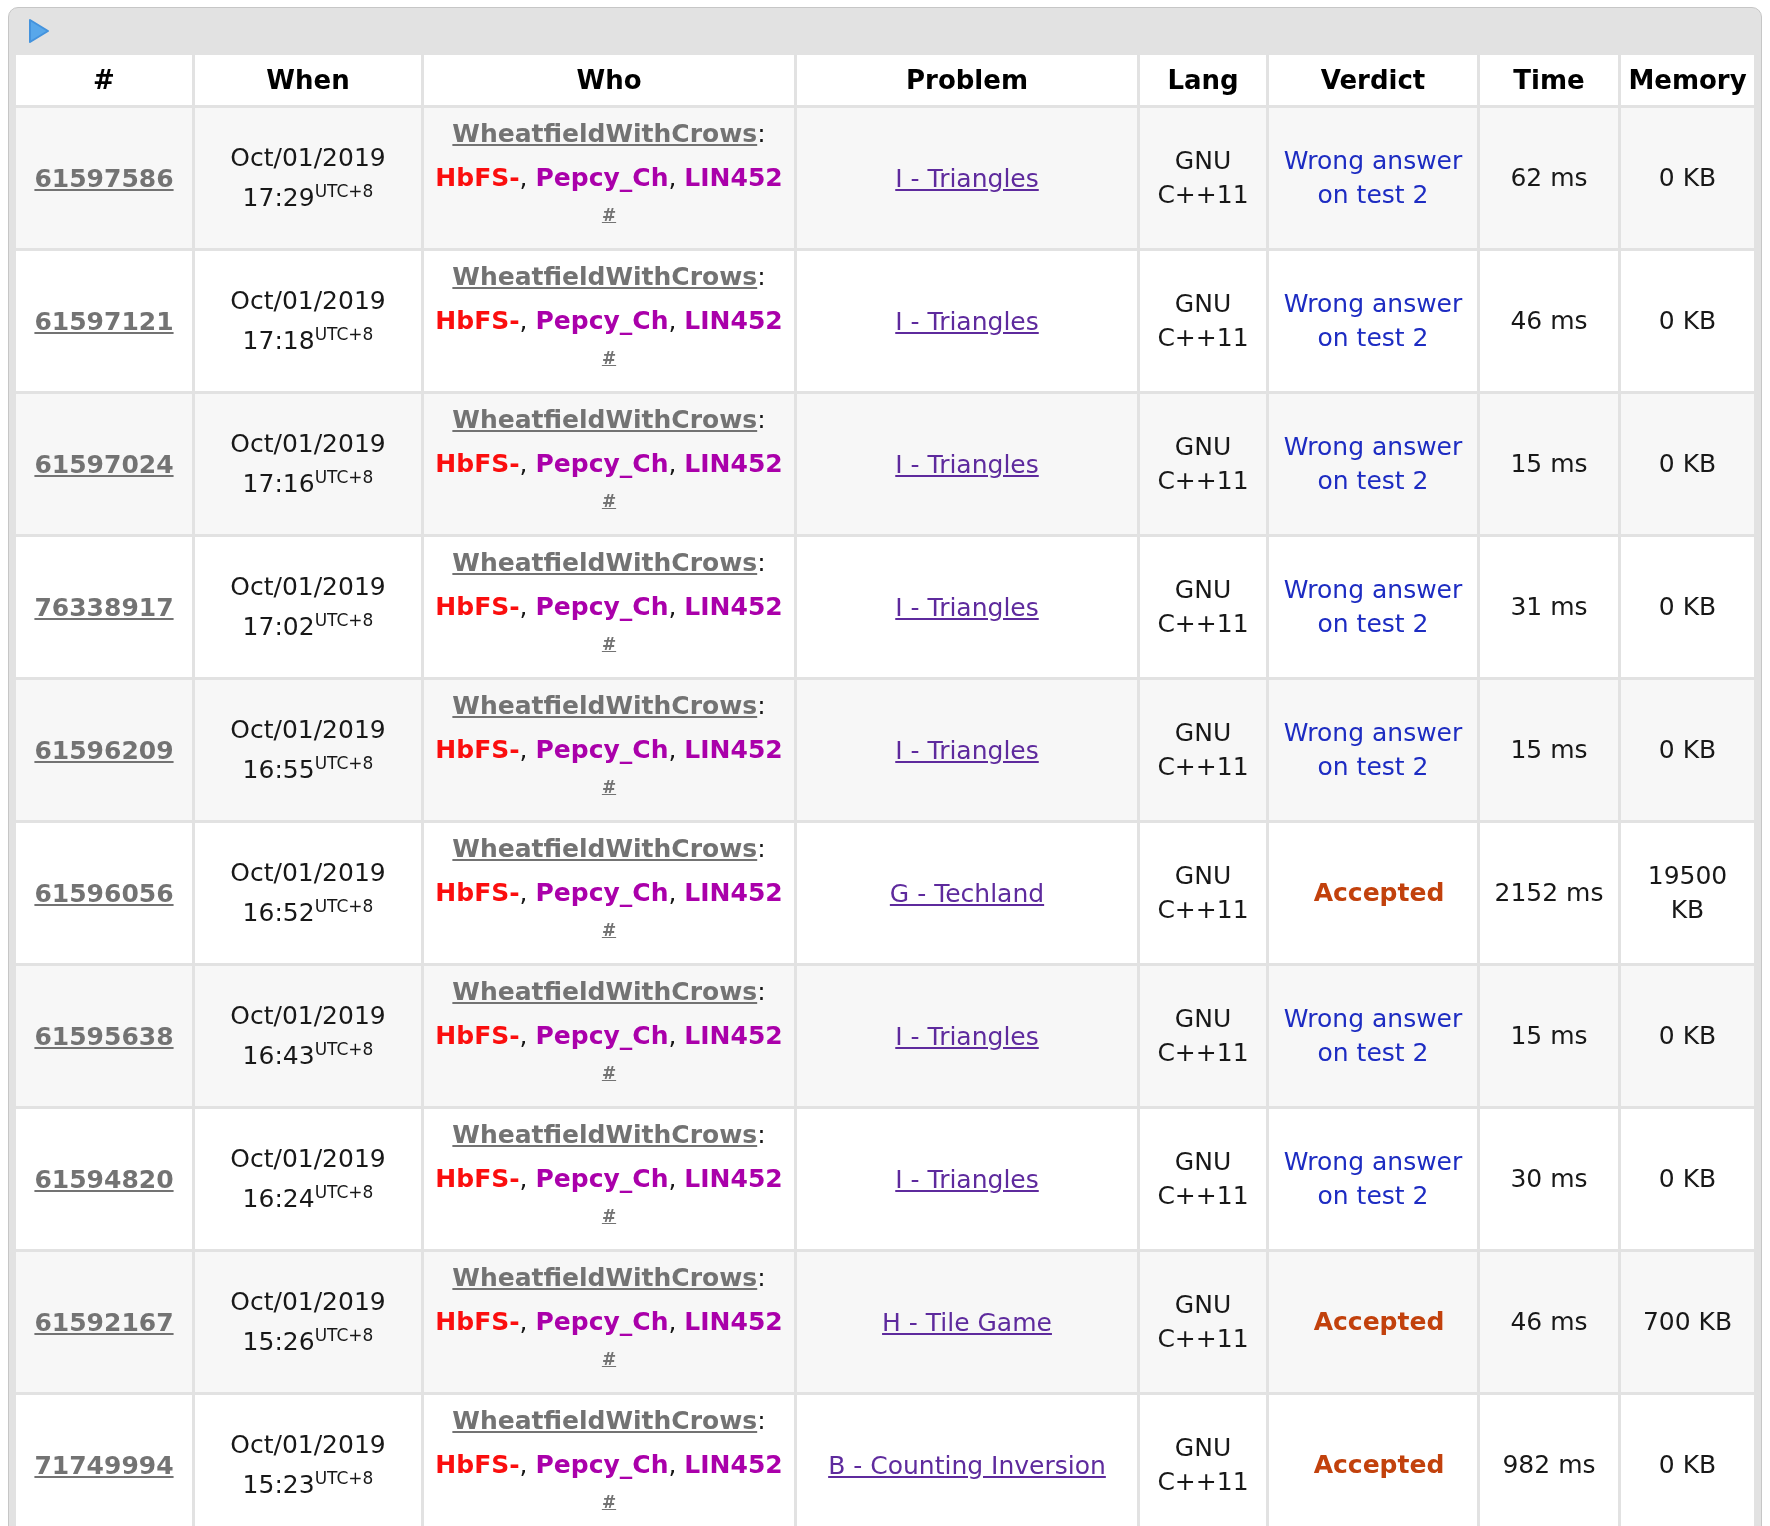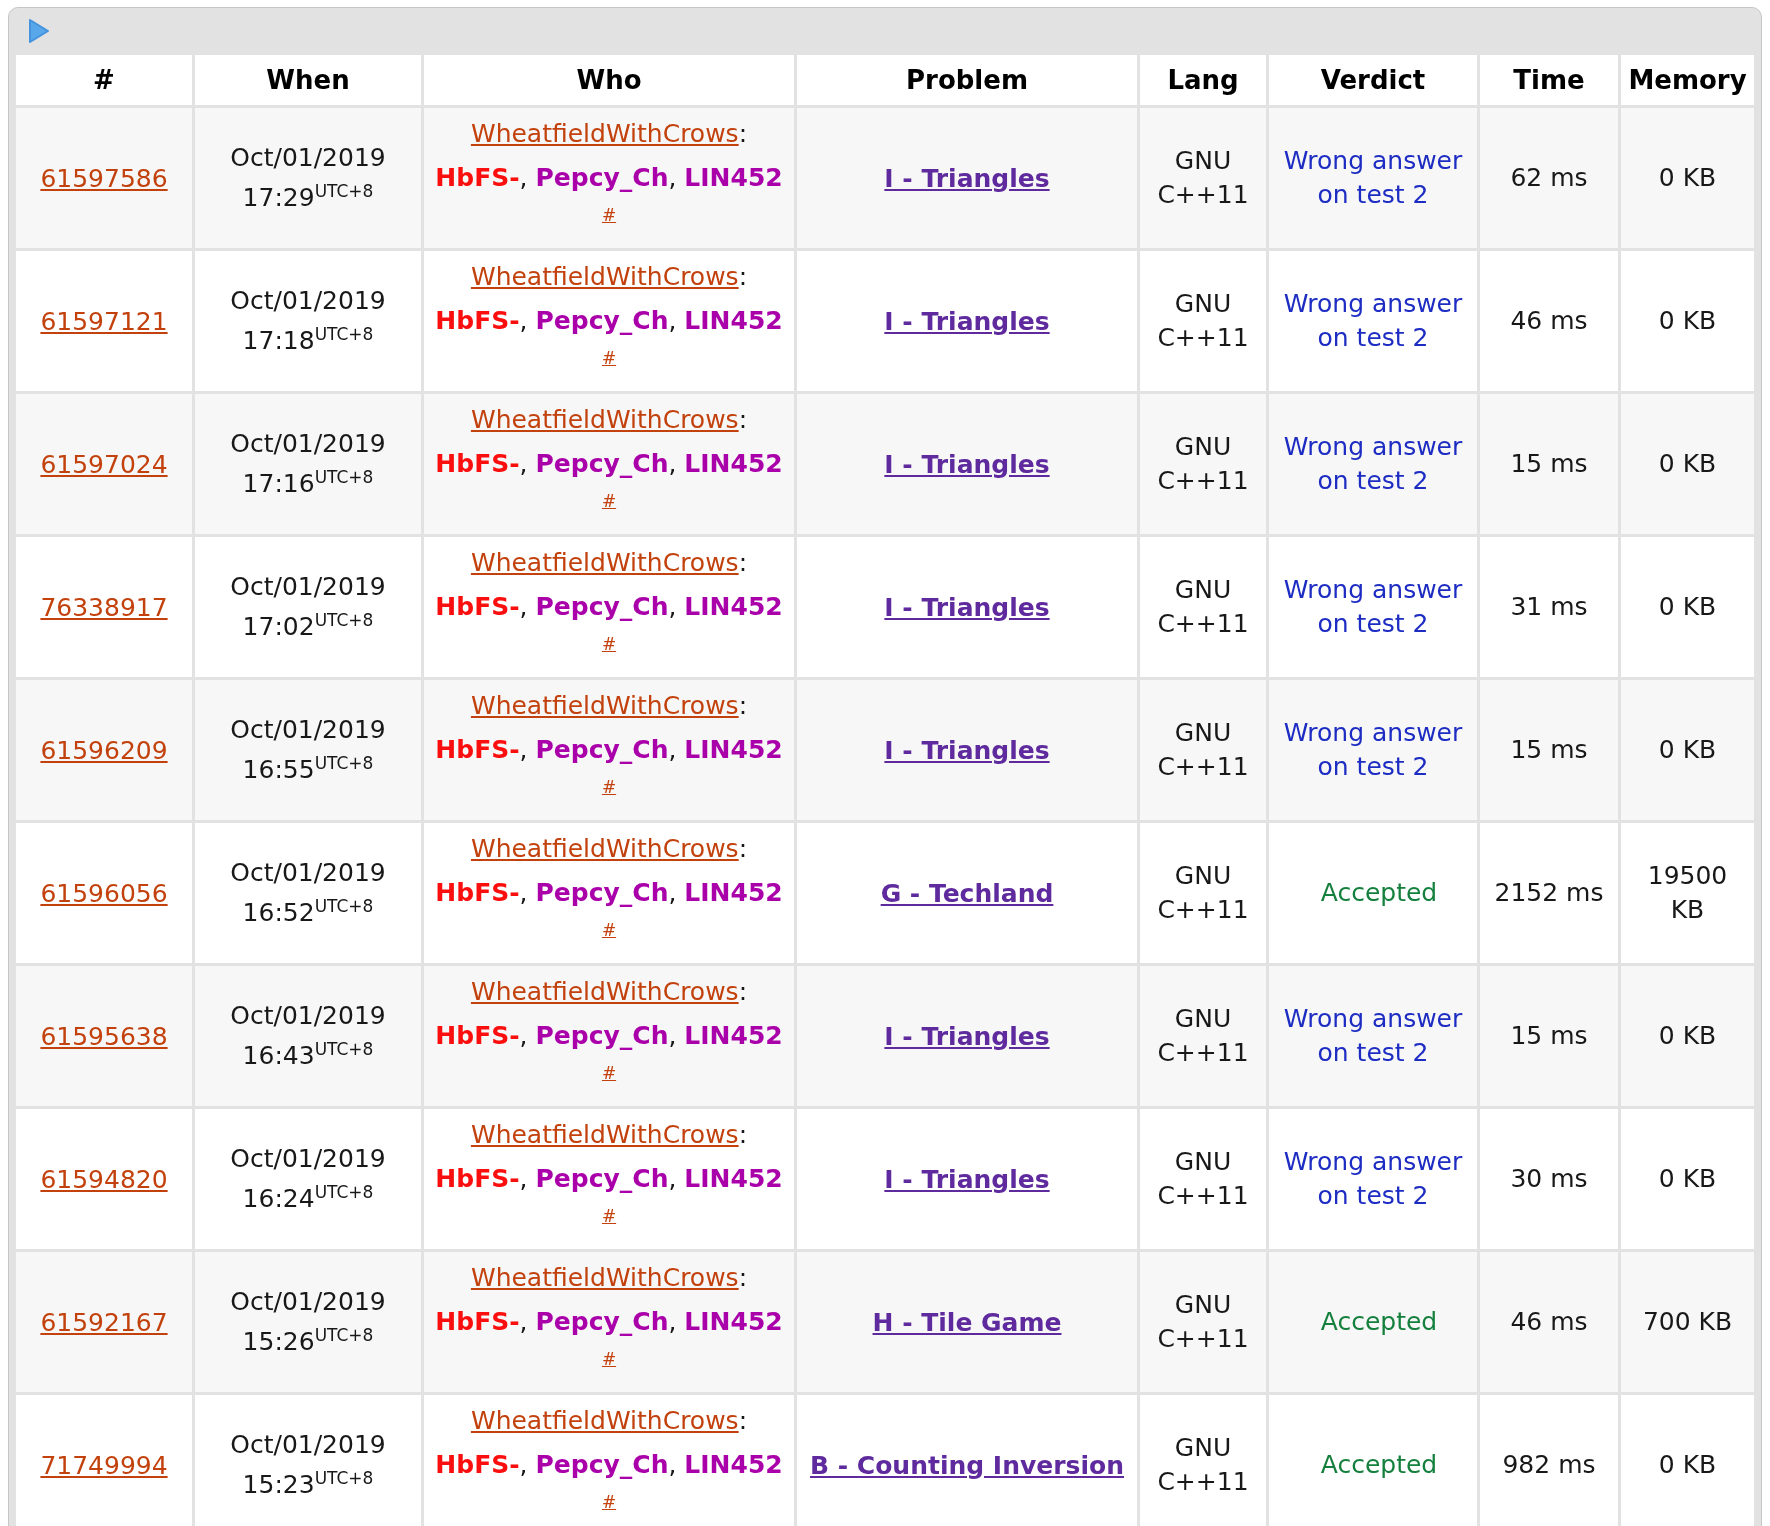--- a/index.html
+++ b/index.html
@@ -43,38 +43,38 @@
     font-size:25px;
     height:89px;
     text-align:center;
     vertical-align:middle;
     padding:4px 6px;
   }
   tr.odd td{background:#f7f7f7;}
   tr.even td{background:#ffffff;}
 
   a{cursor:pointer;}
-  .link{color:#c2410c;text-decoration:underline;}
-  .plink{text-decoration:underline;font-weight:bold;}
+  .link{color:#737373;text-decoration:underline;font-weight:bold;}
+  .plink{text-decoration:underline;}
   .plink.visited{color:#5e2a9d;}
 
   .c-when div{line-height:1.62;}
   .c-who div{line-height:1.76;}
   .c-when sup,.c-who sup{font-size:17px;line-height:0;}
   .c-who .colon{color:#181818;}
 
   .handle{font-weight:bold;text-decoration:none;}
   .handle.red{color:#fb0e0e;}
   .handle.violet{color:#aa00aa;}
   .sep{color:#181818;font-weight:normal;}
   .hash{font-size:17px;}
 
   .verdict{font-size:25px;line-height:1.35;}
   .verdict.rejected{color:#1d2cc2;}
-  .verdict.accepted{color:#15803d;font-weight:normal;margin-left:12px;}
+  .verdict.accepted{color:#c2410c;font-weight:bold;margin-left:12px;}
 
   .c-lang,.c-time,.c-memory{color:#181818;line-height:1.35;}
 </style>
 </head>
 <body>
 
 <div class="roundbox">
   <div class="caption">
     <svg class="arrow-icon" width="24" height="28" viewBox="0 0 24 28">
       <polygon points="3,3 21,14 3,25" fill="#58a7ea" stroke="#4493dd" stroke-width="2" stroke-linejoin="round"></polygon>

